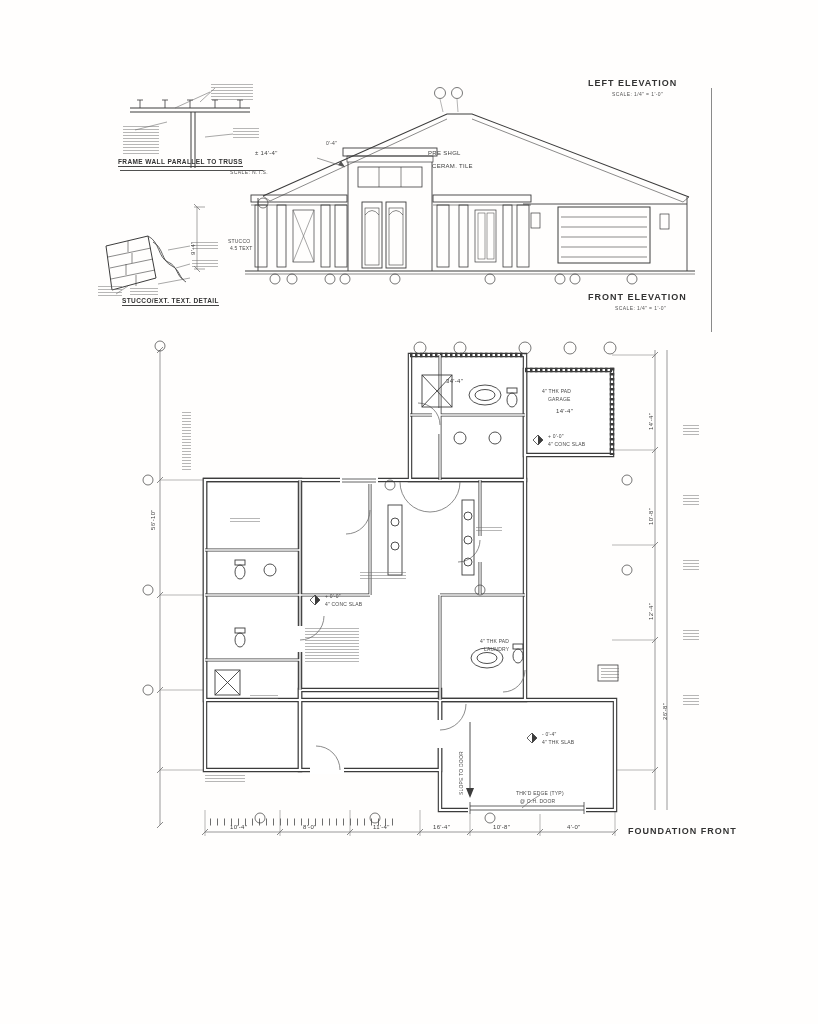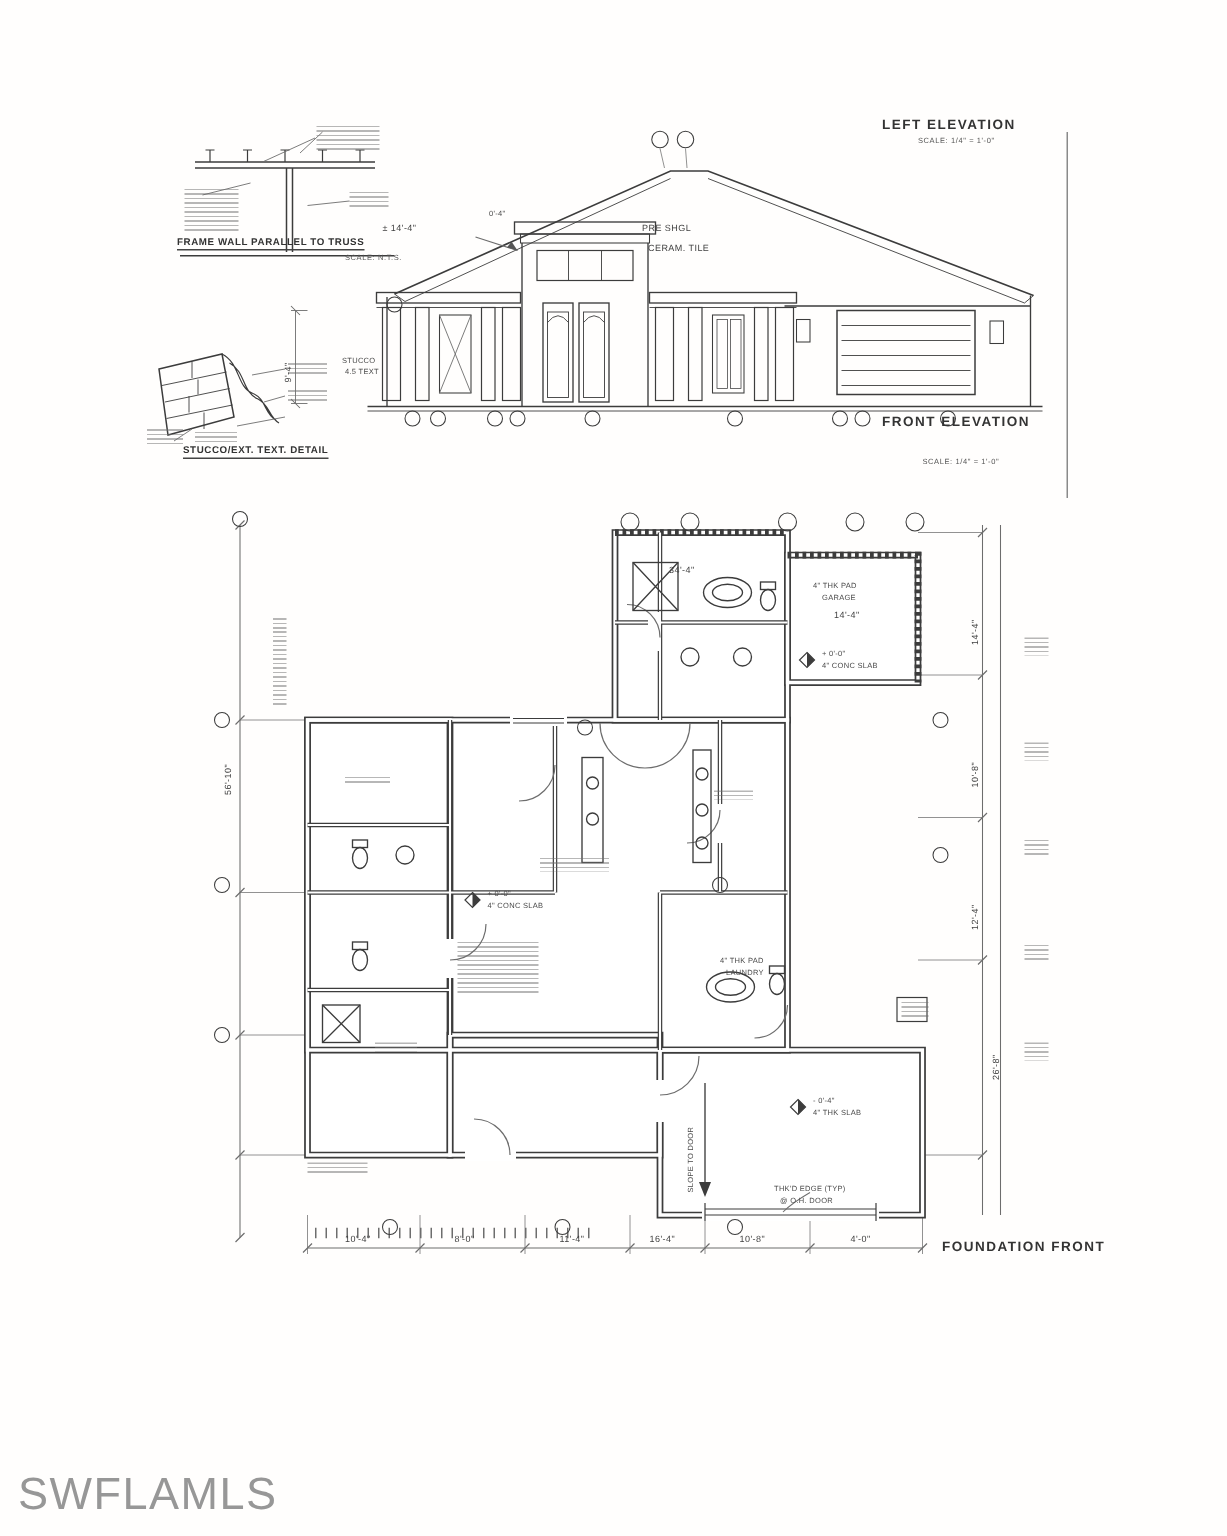--- a/index.html
+++ b/index.html
@@ -146,21 +146,21 @@
     </g>
   </svg>
 
   <span class="abs t6" style="left:255px;top:150px;">± 14'-4"</span>
   <span class="abs t5" style="left:326px;top:140px;">0'-4"</span>
   <span class="abs t6" style="left:428px;top:150px;">PRE SHGL</span>
   <span class="abs t6" style="left:432px;top:163px;">CERAM. TILE</span>
   <span class="abs t6 rotccw" style="left:190px;top:255px;">9'-4"</span>
   <span class="abs t5" style="left:228px;top:238px;">STUCCO</span>
   <span class="abs t5" style="left:230px;top:245px;">4.5 TEXT</span>
-  <span class="abs title" style="left:588px;top:276px;">FRONT ELEVATION</span>
+  <span class="abs title" style="left:588px;top:292px;">FRONT ELEVATION</span>
   <span class="abs subtitle" style="left:615px;top:305px;">SCALE: 1/4" = 1'-0"</span>
 
   <svg style="left:140px;top:340px;" width="590" height="530" viewBox="0 0 590 530">
 
     <path class="thin" stroke-width=".7" d="M20,10 V485 M515,10 V470 M527,10 V470 M65,492 H475"></path>
     <path class="thin" stroke-width=".5" d="M20,140 H65 M20,255 H65 M20,350 H65 M20,430 H65
       M515,15 H472 M515,110 H472 M515,205 H472 M515,300 H472 M515,430 H475
       M65,470 V496 M140,470 V496 M210,470 V496 M280,470 V496 M330,470 V496 M400,470 V496 M475,470 V496"></path>
 
     <path class="thin" stroke-width=".8" d="M17,143 L23,137 M17,258 L23,252 M17,353 L23,347 M17,433 L23,427 M17,13 L23,7 M17,488 L23,482
@@ -348,14 +348,13 @@
   <div class="sq" style="left:182px;top:412px;width:9px;height:60px;"></div>
   <div class="sq" style="left:683px;top:425px;width:16px;height:12px;"></div>
   <div class="sq" style="left:683px;top:495px;width:16px;height:12px;"></div>
   <div class="sq" style="left:683px;top:560px;width:16px;height:12px;"></div>
   <div class="sq" style="left:683px;top:630px;width:16px;height:12px;"></div>
   <div class="sq" style="left:683px;top:695px;width:16px;height:12px;"></div>
   <div class="sq" style="left:601px;top:668px;width:18px;height:12px;"></div>
 
   <span class="abs title" style="left:628px;top:826px;">FOUNDATION FRONT</span>
 
-  <span class="abs watermark" style="left:12px;top:980px;">SWFLAMLS</span>
 </div>
 
 </body></html>

